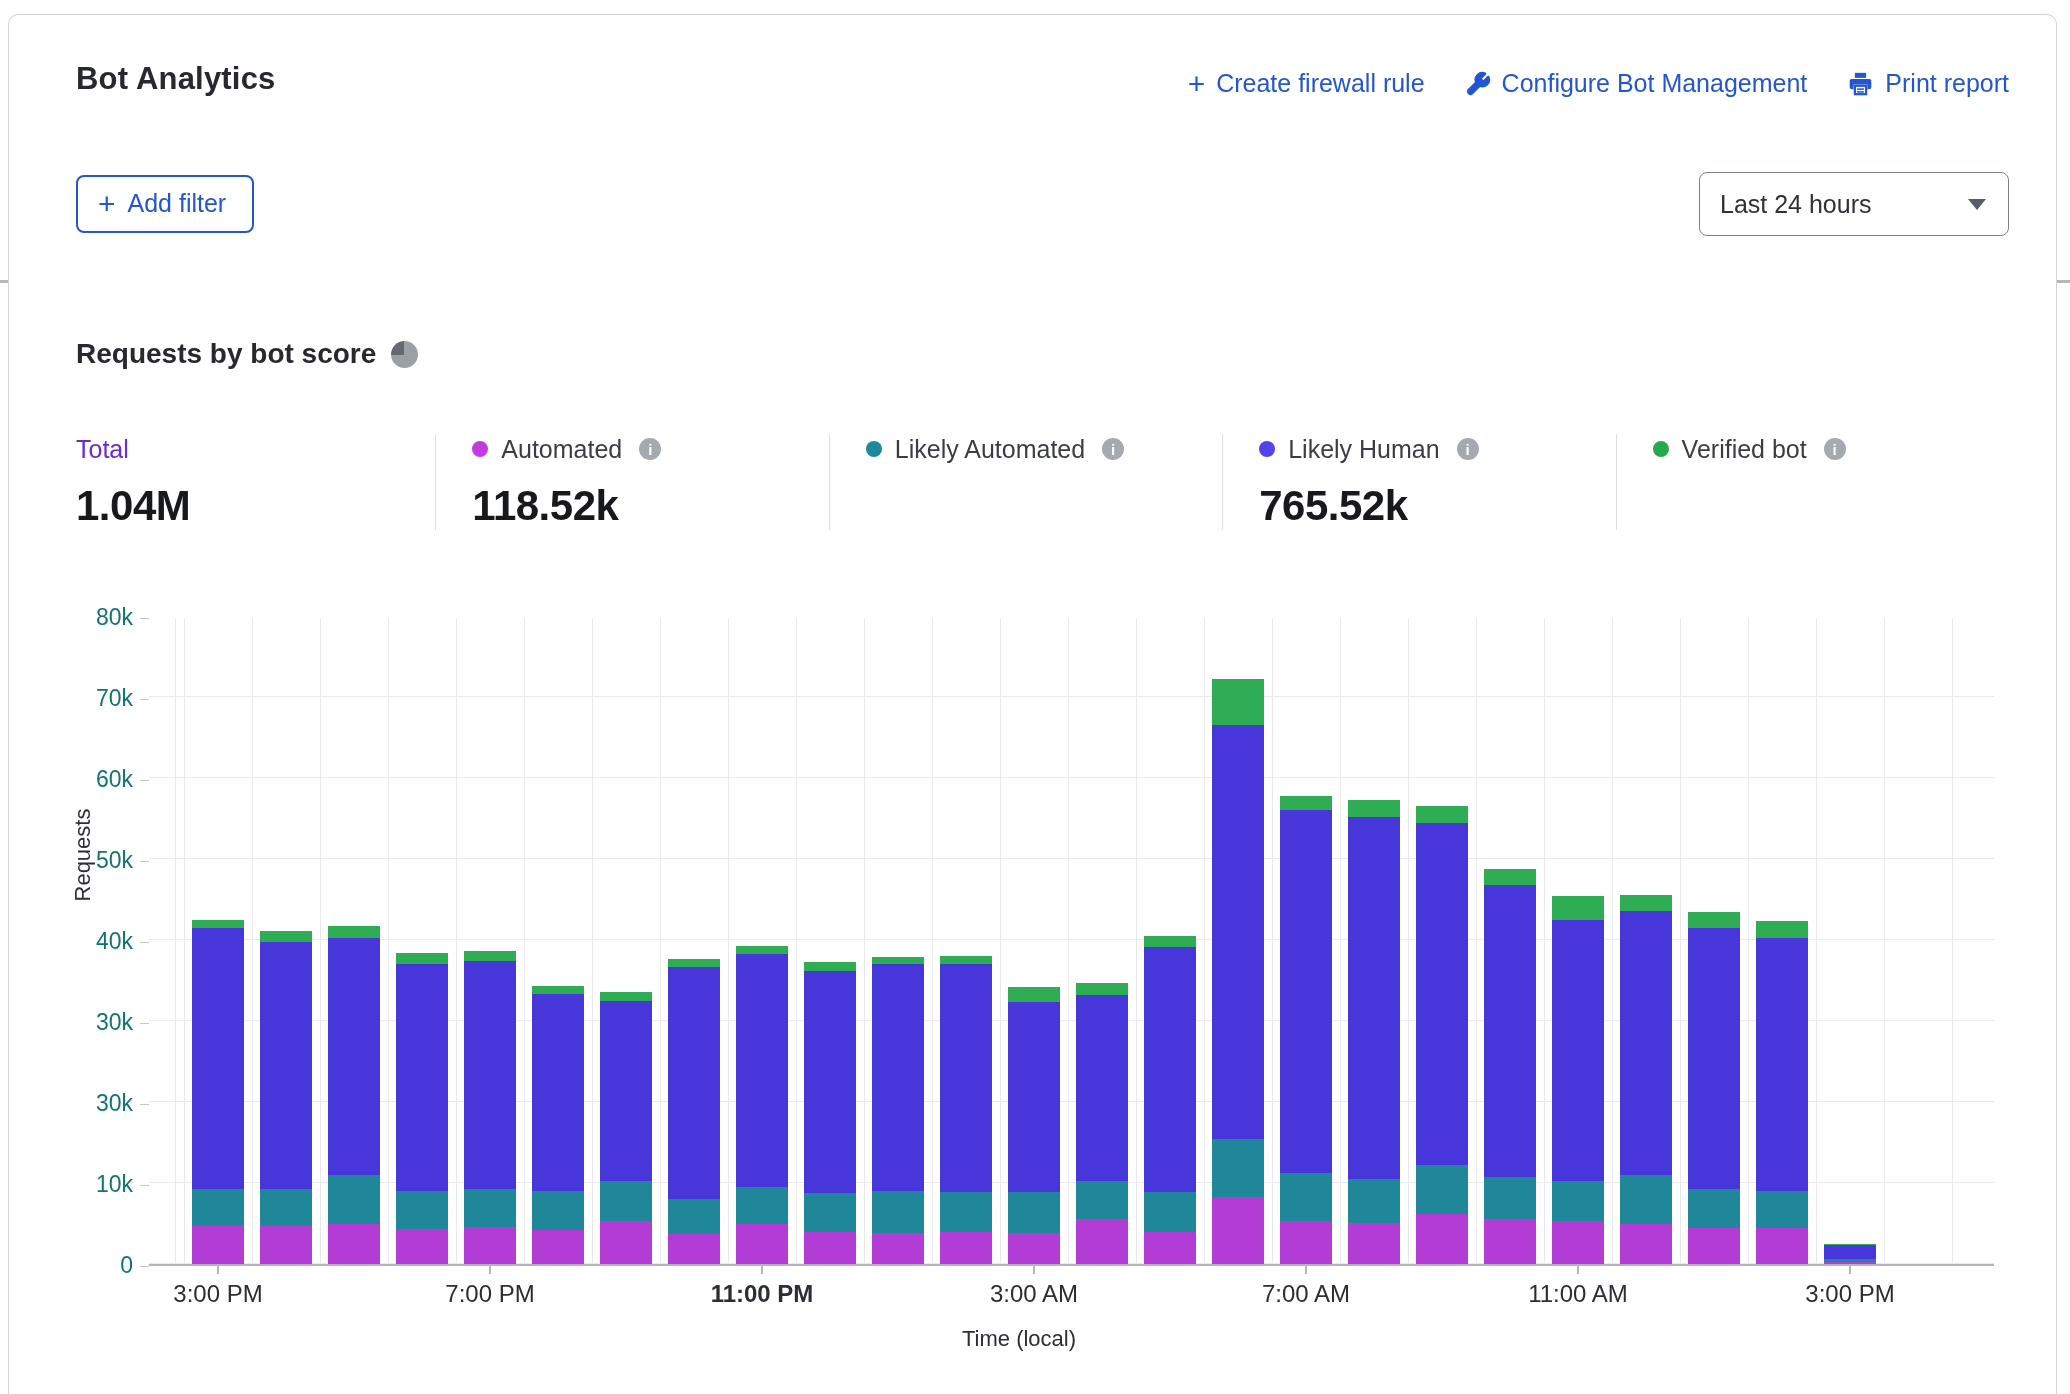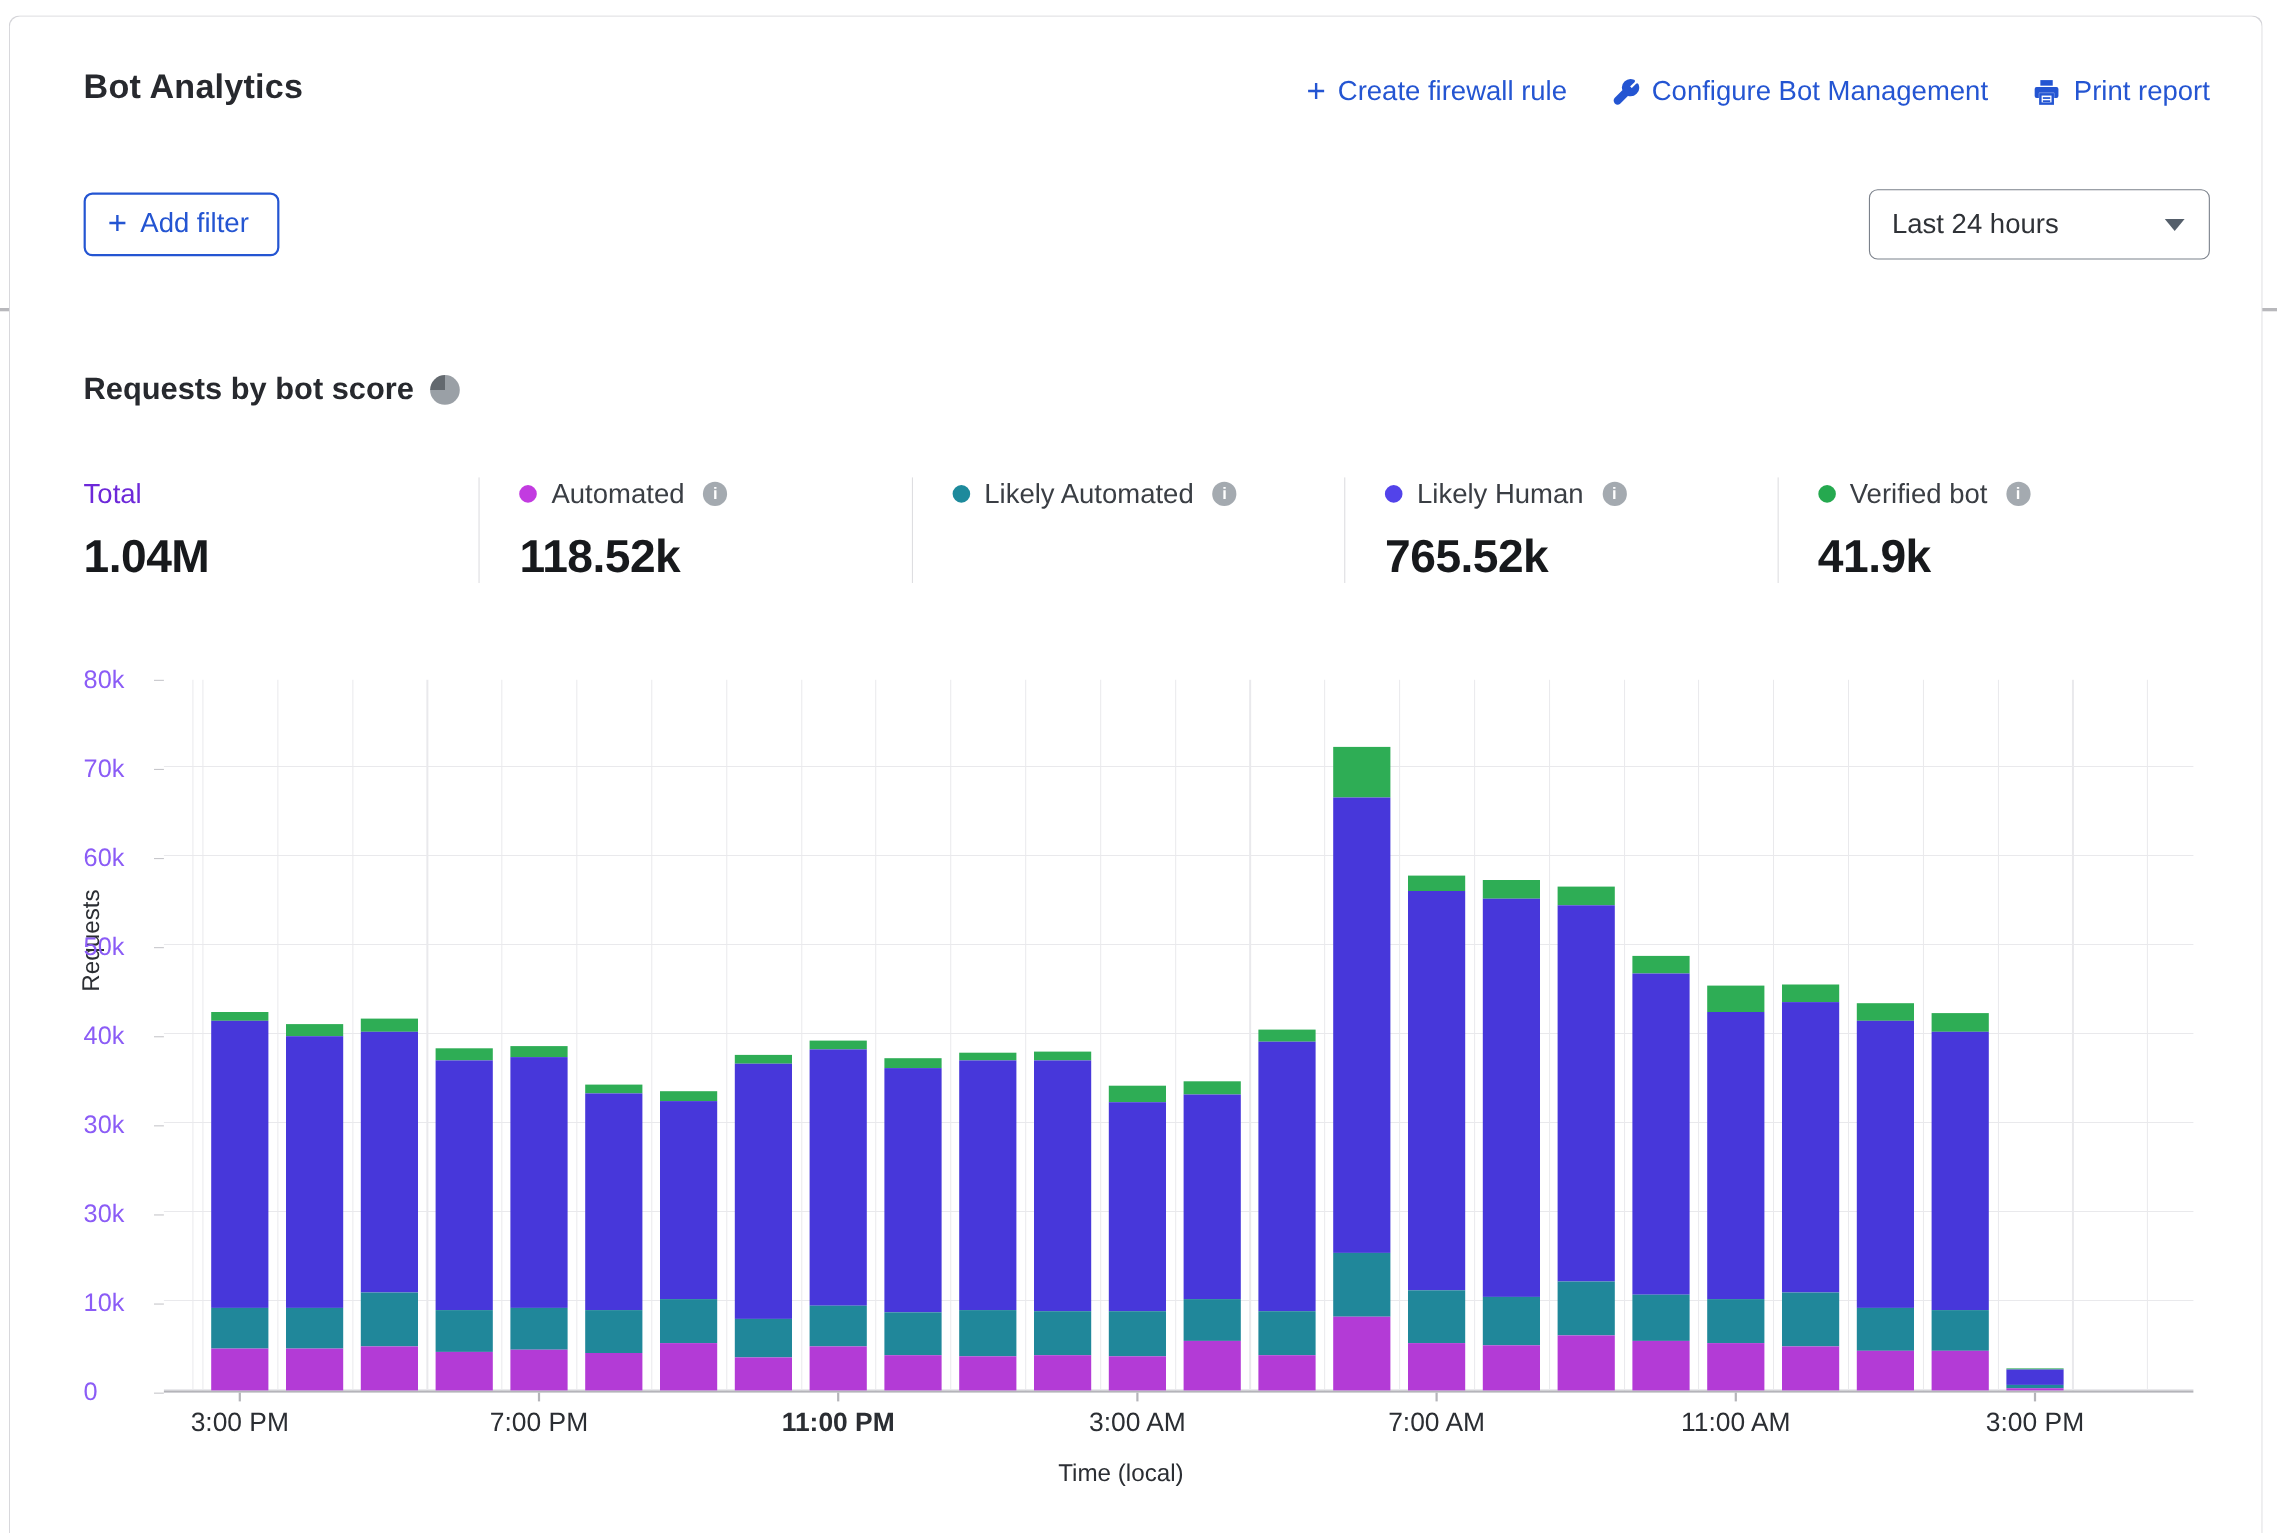--- a/index.html
+++ b/index.html
@@ -49,21 +49,21 @@
   .dot { width:16px; height:16px; border-radius:50%; flex:0 0 16px; }
   .info-icon { width:22px; height:22px; border-radius:50%; background:#a4aab0; color:#fff;
                font-size:15px; font-weight:700; display:flex; align-items:center; justify-content:center;
                margin-left:4px; cursor:pointer; }
   .stat-value { font-size:42px; font-weight:700; color:#17191c; margin-top:18px; letter-spacing:-.5px; }
 
   .chart { position:relative; margin-top:88px; height:750px; }
   .y-title { position:absolute; left:-68px; top:224px; width:150px; height:26px; text-align:center;
              transform:rotate(-90deg); font-size:22px; color:#2b2e33; }
   .yaxis { position:absolute; left:0; top:0; width:57px; height:648px; }
-  .ylab { position:absolute; right:0; width:57px; font-size:23px; color:#8b5cf6; }
+  .ylab { position:absolute; right:0; width:57px; text-align:right; font-size:23px; color:#0f766e; }
 
   .plot { position:absolute; left:73px; top:0; width:1845px; height:648px;
           border-bottom:2px solid #b4b4b9;
           background-image:
             repeating-linear-gradient(to right, #e9e9ec 0 1px, transparent 1px 68px),
             repeating-linear-gradient(to top,   #e9e9ec 0 1px, transparent 1px 81px);
           background-position:35px 0, 0 0; }
   .bar { position:absolute; bottom:0; width:52px; display:flex; flex-direction:column;
          justify-content:flex-end; cursor:pointer; }
   .seg { width:100%; }
@@ -163,21 +163,20 @@
       </div>
       <div class="stat-value">765.52k</div>
     </div>
 
     <div class="stat">
       <div class="stat-label-row">
         <span class="dot" style="background-color: rgb(37, 169, 79);"></span>
         <span class="stat-label">Verified bot</span>
         <span class="info-icon">i</span>
       </div>
-      <div class="stat-value">41.9k</div>
     </div>
   </div>
 
   <div class="chart">
     <div class="y-title">Requests</div>
     <div class="yaxis">
         <div class="ylab" style="top: 634px;">0</div>
         <div class="ylab" style="top: 553px;">10k</div>
         <div class="ylab" style="top: 472px;">30k</div>
         <div class="ylab" style="top: 391px;">30k</div>

